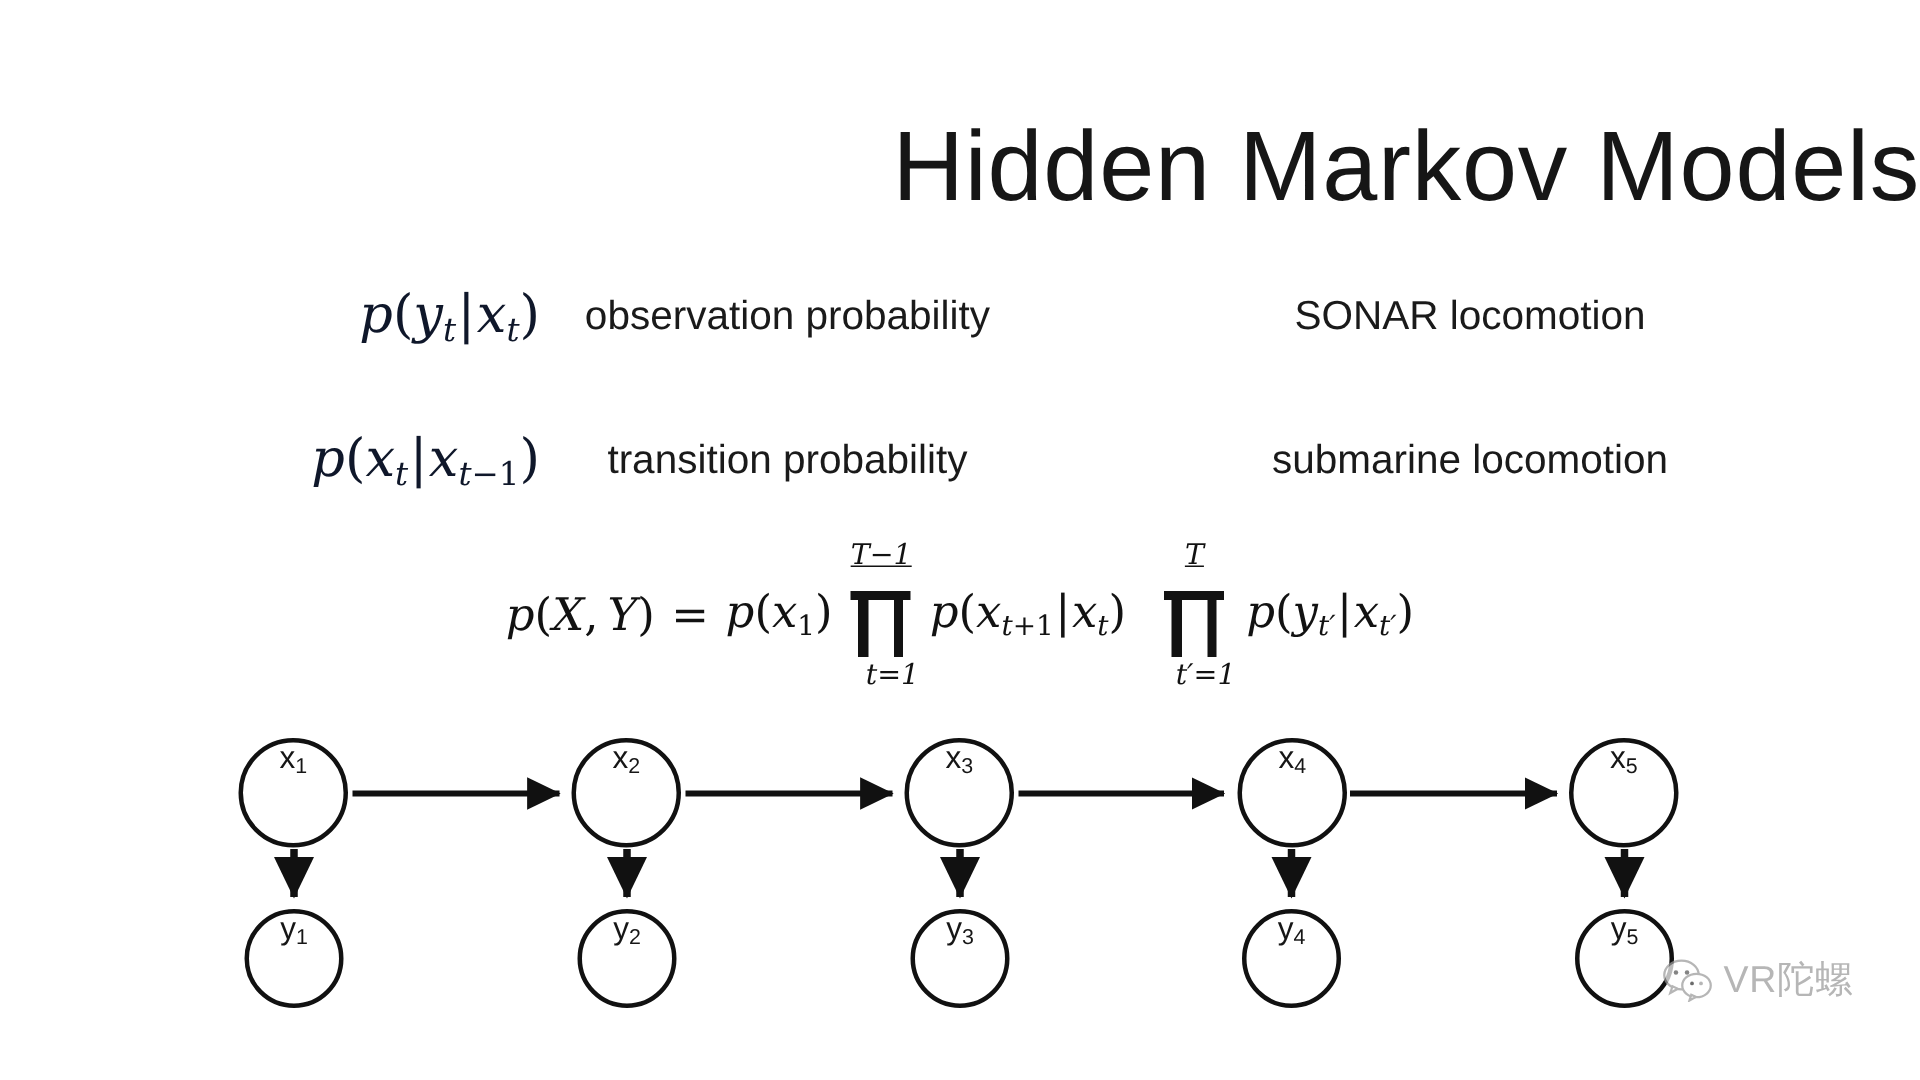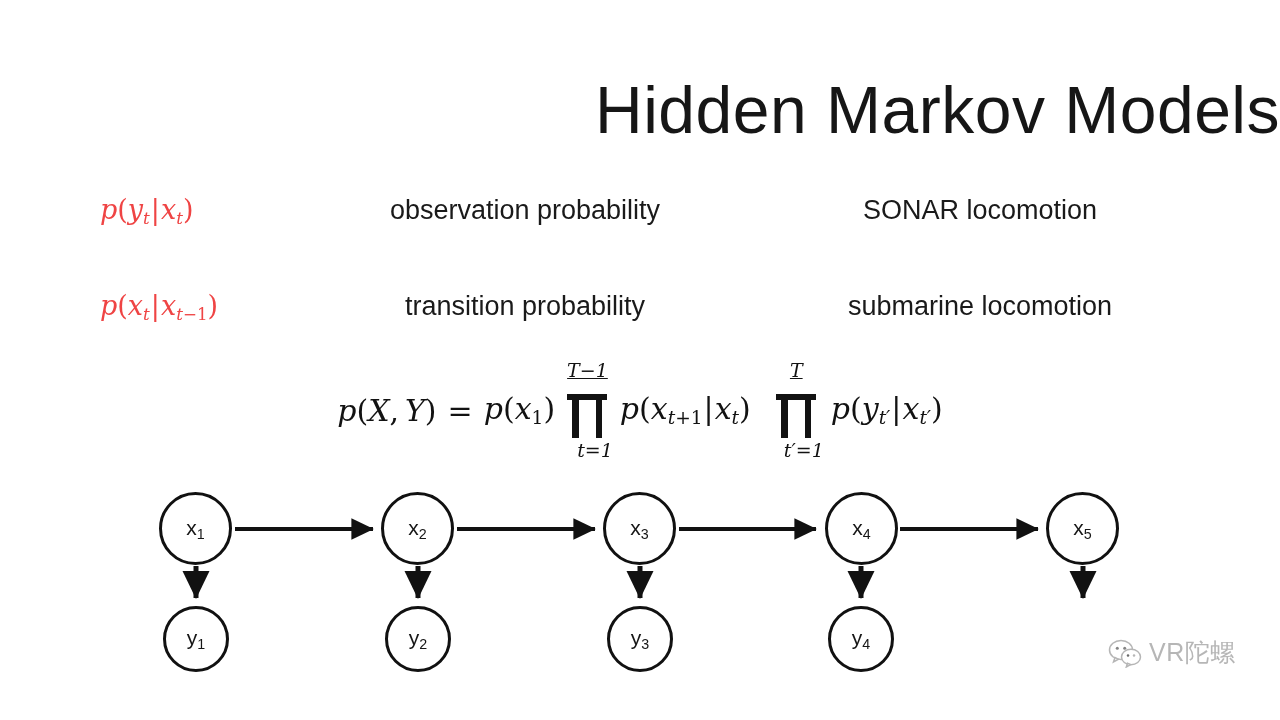--- a/index.html
+++ b/index.html
@@ -38,25 +38,25 @@
     width: 1280px;
     height: 44px;
   }
   #def-row-0 { top: 188px; }
   #def-row-1 { top: 284px; }
 
   .def-formula {
     position: absolute;
     left: 100px;
     width: 260px;
-    text-align: left;
+    text-align: right;
     font-family: "DejaVu Serif", serif;
     font-style: italic;
-    font-size: 27px;
-    color: #ef4444;
+    font-size: 35px;
+    color: #0f172a;
     white-space: nowrap;
     line-height: 44px;
   }
   .def-term {
     position: absolute;
     left: 340px;
     width: 370px;
     text-align: center;
     font-family: "Liberation Sans", sans-serif;
     font-weight: 300;
@@ -167,21 +167,20 @@
     width: 1280px;
     height: 720px;
   }
   .node {
     position: absolute;
     border: 3.5px solid #111111;
     border-radius: 50%;
     background: #ffffff;
     box-sizing: border-box;
     display: flex;
-    align-items: center;
     justify-content: center;
   }
   .node-x {
     width: 73px;
     height: 73px;
   }
   .node-y {
     width: 66px;
     height: 66px;
   }
@@ -313,20 +312,23 @@
     <span class="node-label"><span>y</span><sub>1</sub></span>
   </div>
   <div class="node node-y" style="left:385px; top:606px;">
     <span class="node-label"><span>y</span><sub>2</sub></span>
   </div>
   <div class="node node-y" style="left:607px; top:606px;">
     <span class="node-label"><span>y</span><sub>3</sub></span>
   </div>
   <div class="node node-y" style="left:828px; top:606px;">
     <span class="node-label"><span>y</span><sub>4</sub></span>
+  </div>
+  <div class="node node-y" style="left:1050px; top:606px;">
+    <span class="node-label"><span>y</span><sub>5</sub></span>
   </div>
 </div>
 
 <div id="watermark">
   <svg width="34" height="30" viewBox="0 0 34 30">
     <ellipse cx="13" cy="12" rx="11.5" ry="9.6" fill="#ffffff" stroke="#9a9a9a" stroke-width="1.5"></ellipse>
     <path d="M7,19.5 L5.5,24 L10.5,21.2 z" fill="#ffffff" stroke="#9a9a9a" stroke-width="1.5"></path>
     <circle cx="9.3" cy="10.3" r="1.5" fill="#555555"></circle>
     <circle cx="16.7" cy="10.3" r="1.5" fill="#555555"></circle>
     <ellipse cx="23" cy="19" rx="9.5" ry="7.8" fill="#ffffff" stroke="#9a9a9a" stroke-width="1.5"></ellipse>

